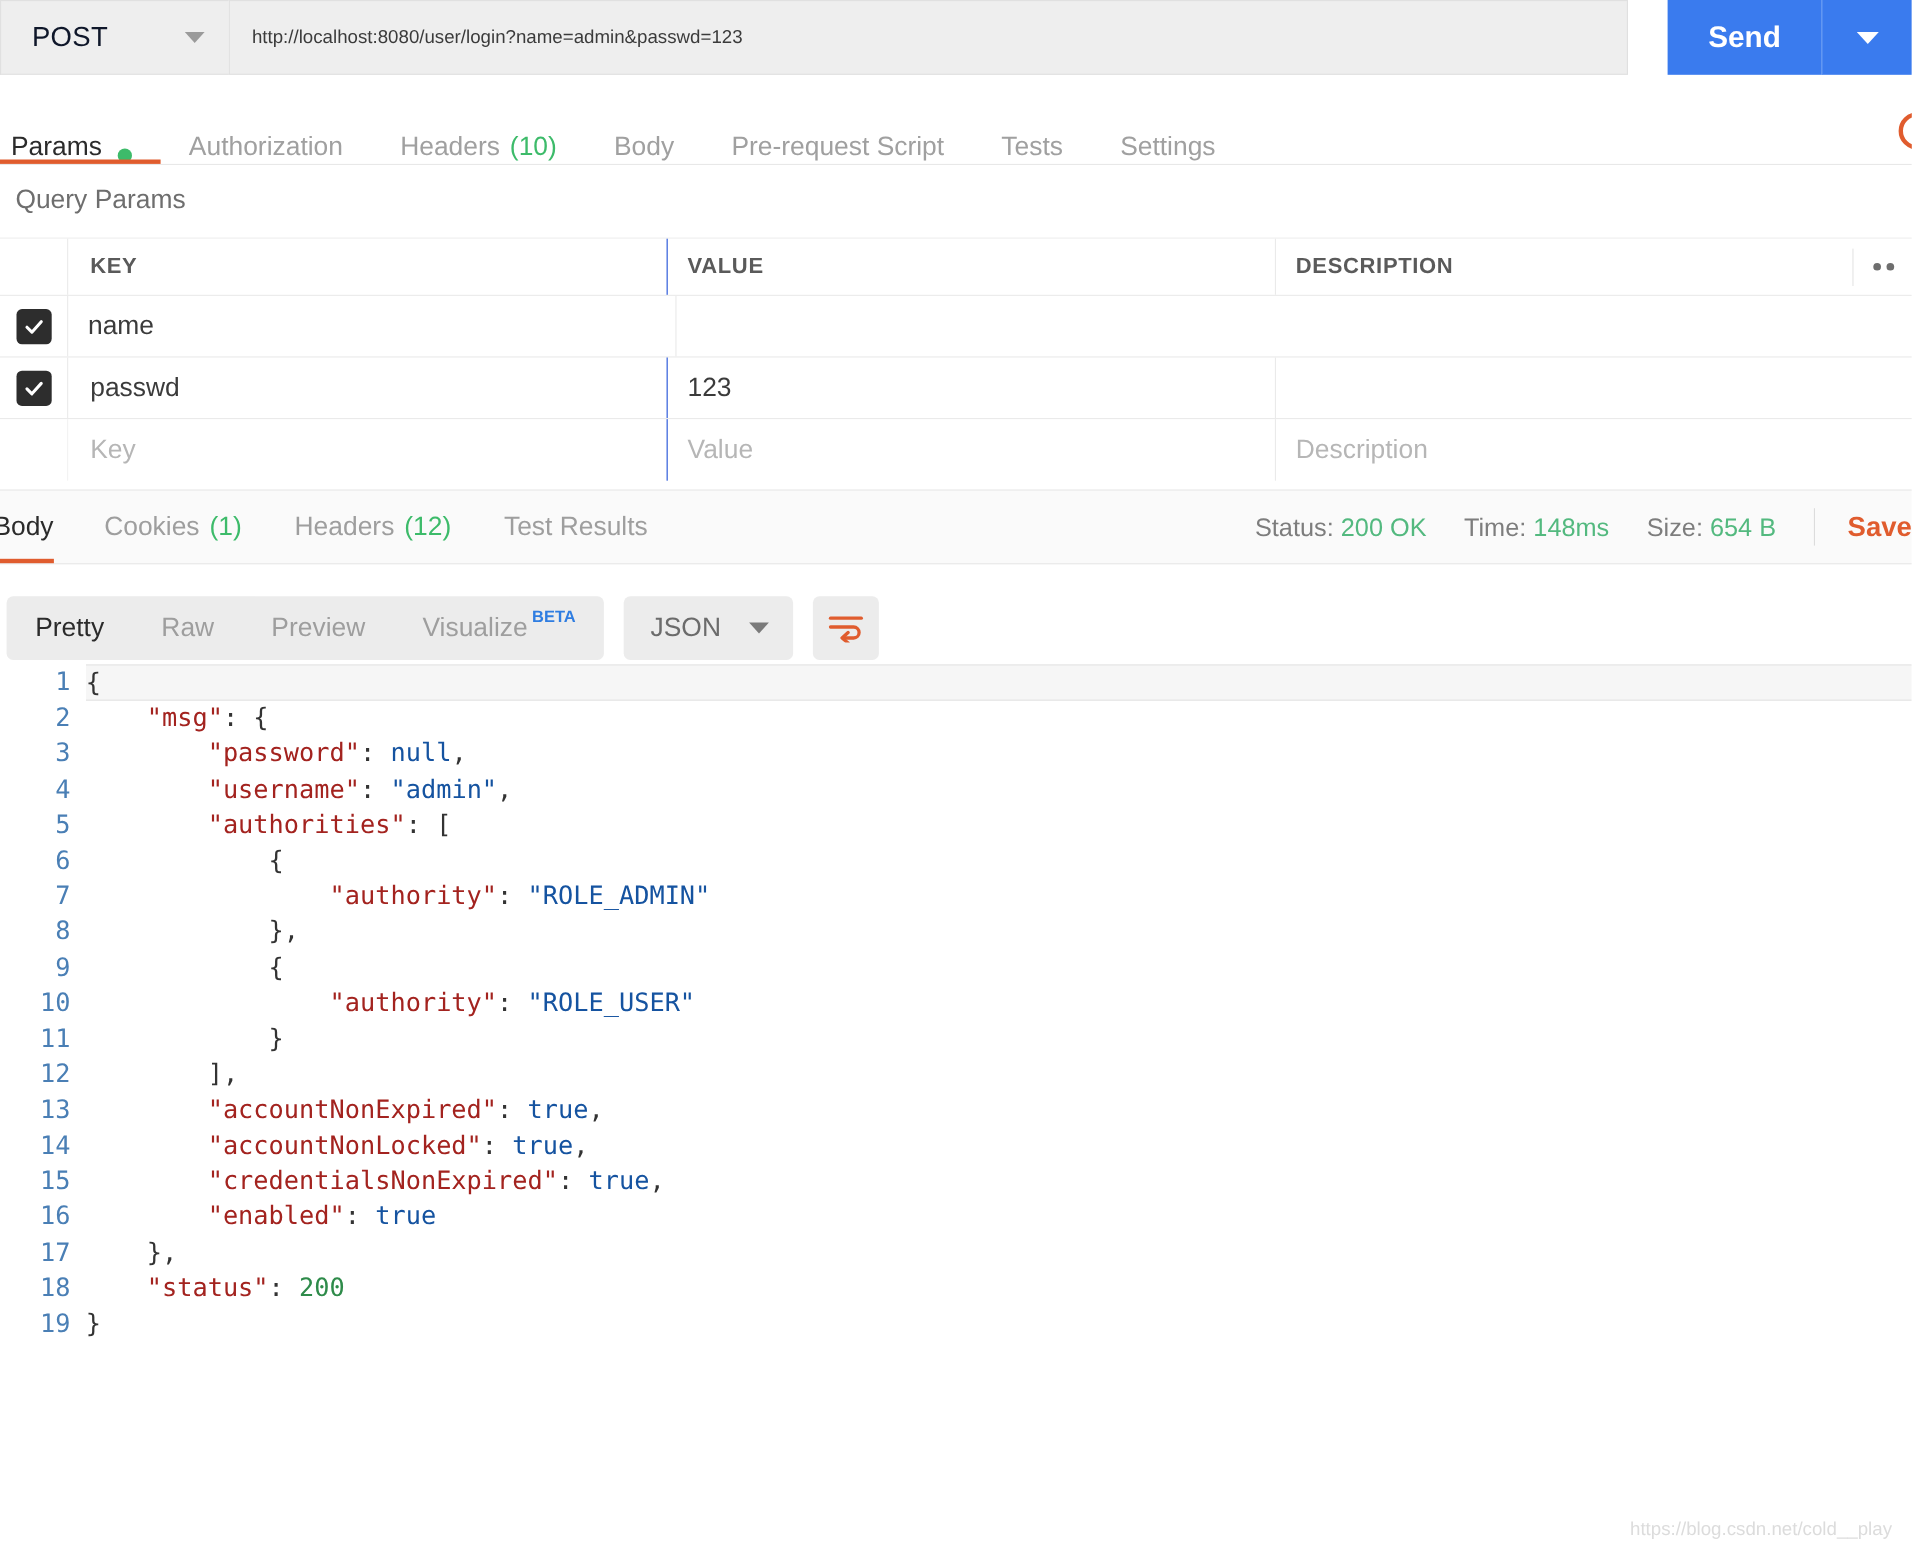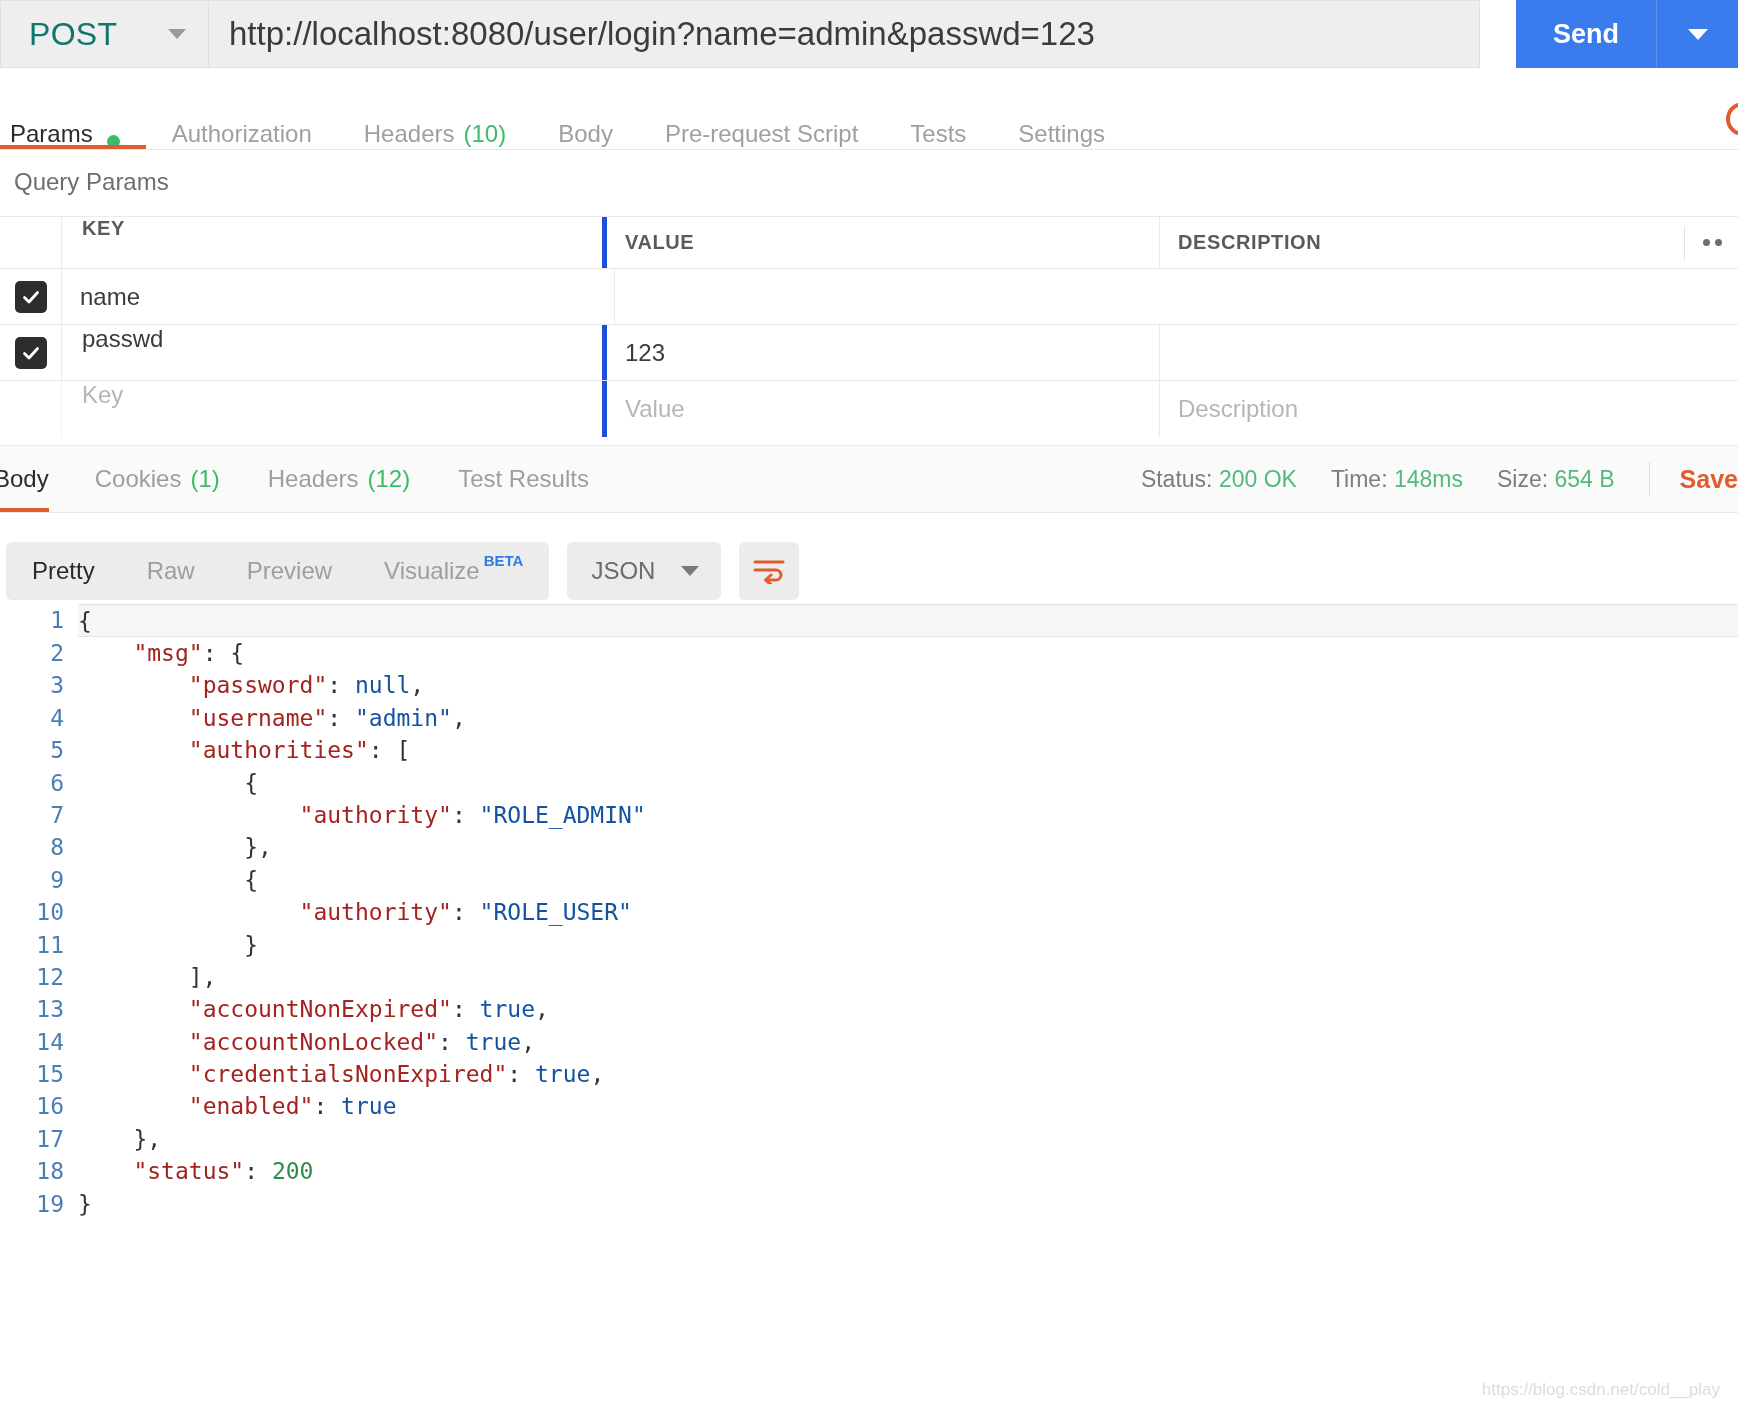--- a/index.html
+++ b/index.html
@@ -19,40 +19,40 @@
   }
   .method-select {
     width: 208px; height: 68px;
     background: #eeeeee;
     border: 1px solid #e0e0e0;
     border-right: none;
     display: flex; align-items: center; justify-content: space-between;
     padding: 0 22px 0 28px;
     cursor: pointer;
   }
-  .method-label { font-size: 32px; color: #0f766e; letter-spacing: .3px; }
+  .method-label { font-size: 25px; color: #0f172a; letter-spacing: .3px; }
   .caret-down {
     width: 0; height: 0;
     border-left: 9px solid transparent;
     border-right: 9px solid transparent;
     border-top: 10px solid #9a9a9a;
   }
   .url-input-wrap {
     flex: 1; height: 68px;
     background: #eeeeee;
     border: 1px solid #e0e0e0;
     display: flex; align-items: center;
     padding: 0 20px;
     overflow: hidden;
   }
   .url-input {
     width: 100%;
     background: transparent; border: none; outline: none;
     font-family: "Liberation Sans", sans-serif;
-    font-size: 33px; color: #3b3b3b;
+    font-size: 17px; color: #3b3b3b;
   }
   .send-group {
     display: flex; height: 68px; margin-left: 36px; margin-right: 0;
   }
   .send-btn {
     width: 140px; height: 68px;
     background: #3a7bee;
     color: #ffffff; font-size: 27px; font-weight: bold;
     border: none; cursor: pointer;
     display: flex; align-items: center; justify-content: center;
@@ -121,21 +121,21 @@
     border-right: 1px solid #eaeaea;
   }
   .ptrow.header .cb-cell { border-right: 1px solid #eaeaea; }
   .cbox {
     width: 32px; height: 32px; border-radius: 5px;
     background: #2d2d2d;
     display: flex; align-items: center; justify-content: center;
     cursor: pointer;
   }
   .cbox svg { display: block; }
-  .key-cell  { flex: 0 0 545px; border-right: 5px solid #1d4ed8; display: flex; padding: 0 0 0 20px; }
+  .key-cell  { flex: 0 0 545px; border-right: 1px solid #1d4ed8; display: flex; align-items: center; padding: 0 0 0 20px; }
   .val-cell  { flex: 0 0 553px; border-right: 1px solid #eaeaea; display: flex; align-items: center; padding: 0 0 0 18px; text-align: center; }
   .desc-cell { flex: 1; display: flex; align-items: center; padding: 0 0 0 18px; position: relative; }
   .colhead { font-size: 20px; font-weight: bold; color: #5a5a5a; letter-spacing: .6px; }
   .cellval { font-size: 24px; color: #3b3b3b; }
   .cellph  { font-size: 24px; color: #b6b6b6; }
   .more-dots {
     position: absolute; right: 16px; top: 50%; transform: translateY(-50%);
     display: flex; gap: 5px; align-items: center;
     border-left: 1px solid #e4e4e4; padding-left: 18px; height: 34px;
     cursor: pointer;

